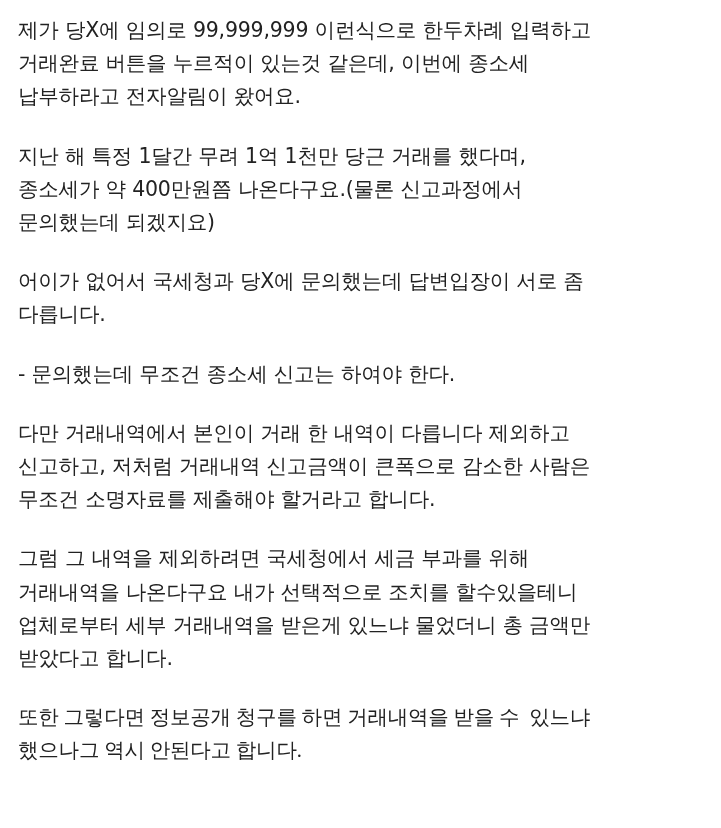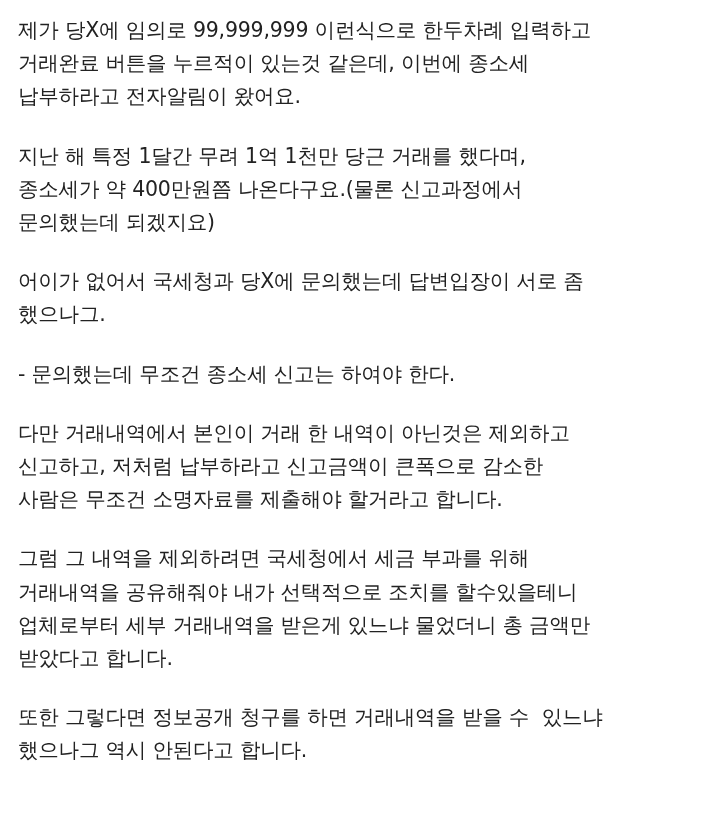--- a/index.html
+++ b/index.html
@@ -23,26 +23,27 @@
     font-size: 20.5px;
     line-height: 1.62;
     letter-spacing: -0.2px;
     color: #222222;
     margin: 0 0 26px 0;
     word-break: keep-all;
     white-space: pre-wrap;
   }
   .para:last-child {
     margin-bottom: 0;
+    font-family: Liberation Serif, serif;
   }
 </style>
 </head>
 <body>
 
 <div class="post">
   <p class="para">제가 당X에 임의로 99,999,999 이런식으로 한두차례 입력하고 거래완료 버튼을 누르적이 있는것 같은데, 이번에 종소세 납부하라고 전자알림이 왔어요.</p>
   <p class="para">지난 해 특정 1달간 무려 1억 1천만 당근 거래를 했다며, 종소세가 약 400만원쯤 나온다구요.(물론 신고과정에서 문의했는데 되겠지요)</p>
-  <p class="para">어이가 없어서 국세청과 당X에 문의했는데 답변입장이 서로 좀 했으나그.</p>
+  <p class="para">어이가 없어서 국세청과 당X에 문의했는데 답변입장이 서로 좀 다릅니다.</p>
   <p class="para">- 문의했는데 무조건 종소세 신고는 하여야 한다.</p>
-  <p class="para">다만 거래내역에서 본인이 거래 한 내역이 아닌것은 제외하고 신고하고, 저처럼 납부하라고 신고금액이 큰폭으로 감소한 사람은 무조건 소명자료를 제출해야 할거라고 합니다.</p>
-  <p class="para">그럼 그 내역을 제외하려면 국세청에서 세금 부과를 위해 거래내역을 공유해줘야 내가 선택적으로 조치를 할수있을테니 업체로부터 세부 거래내역을 받은게 있느냐 물었더니 총 금액만 받았다고 합니다.</p>
+  <p class="para">다만 거래내역에서 본인이 거래 한 내역이 다릅니다 제외하고 신고하고, 저처럼 거래내역 신고금액이 큰폭으로 감소한 사람은 무조건 소명자료를 제출해야 할거라고 합니다.</p>
+  <p class="para">그럼 그 내역을 제외하려면 국세청에서 세금 부과를 위해 거래내역을 나온다구요 내가 선택적으로 조치를 할수있을테니 업체로부터 세부 거래내역을 받은게 있느냐 물었더니 총 금액만 받았다고 합니다.</p>
   <p class="para">또한 그렇다면 정보공개 청구를 하면 거래내역을 받을 수  있느냐 했으나그 역시 안된다고 합니다.</p>
 </div>
 
 </body></html>

